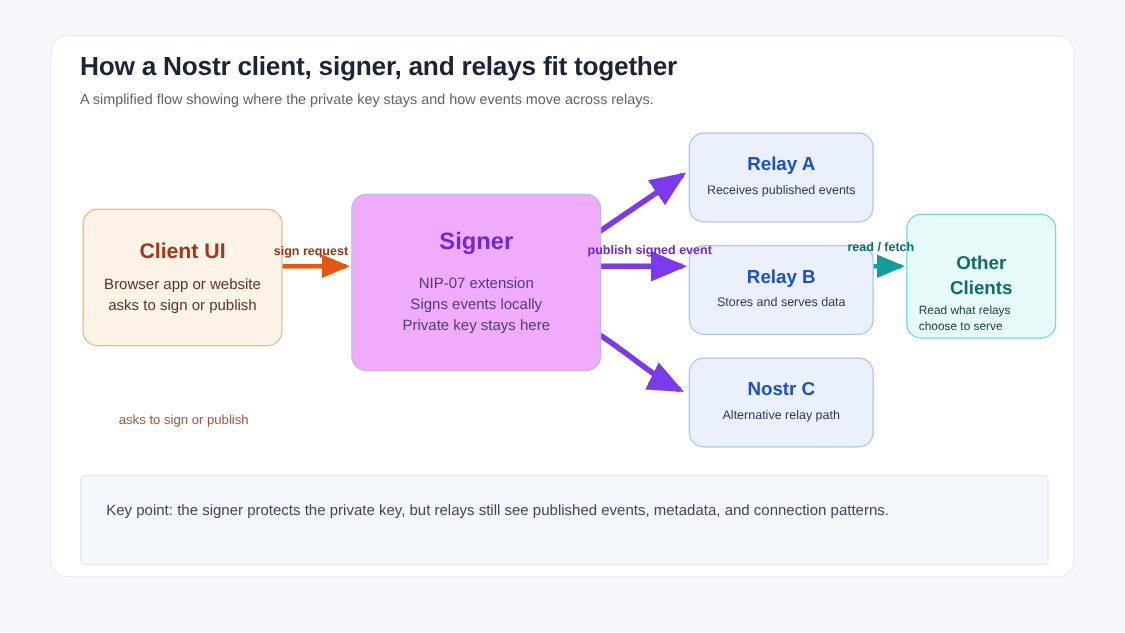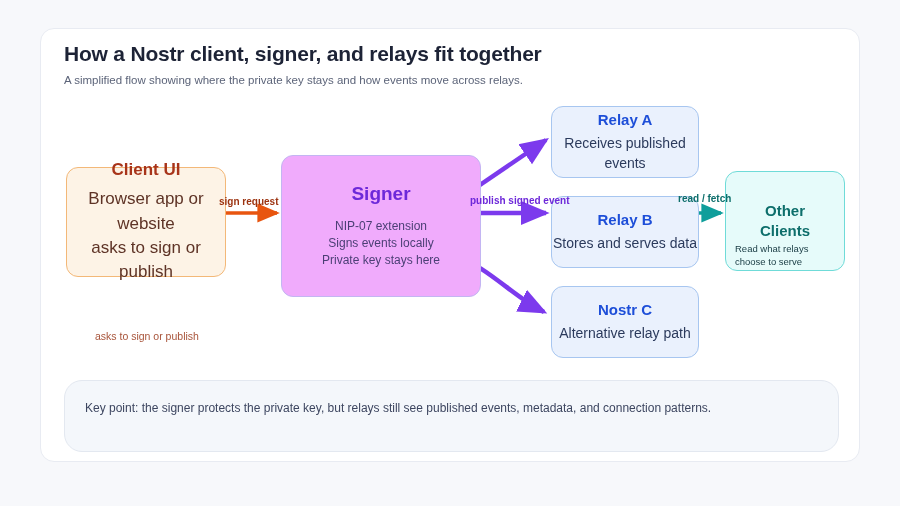--- a/index.html
+++ b/index.html
@@ -71,21 +71,21 @@
     height: 110px;
     background: #fdf3e6;
     border: 1.5px solid #f3b878;
   }
   #client-ui .node-title {
     font-size: 17px;
     color: #a8341a;
     margin-bottom: 7px;
   }
   #client-ui .node-sub {
-    font-size: 17px;
+    font-size: 12px;
     color: #5e3326;
   }
 
   
   #signer {
     left: 281px;
     top: 155px;
     width: 200px;
     height: 142px;
     background: #f0abfc;
@@ -130,21 +130,21 @@
     height: 72px;
     background: #eaf1fd;
     border: 1.5px solid #a7c6f0;
   }
   .relay .node-title {
     font-size: 15px;
     color: #1d4ed8;
     margin-bottom: 5px;
   }
   .relay .node-sub {
-    font-size: 14px;
+    font-size: 10px;
     color: #2b3a5c;
   }
   #relay-a { left: 551px; top: 106px; }
   #relay-b { left: 551px; top: 196px; }
   #relay-c { left: 551px; top: 286px; }
 
   
   #other-clients {
     left: 725px;
     top: 171px;
@@ -184,21 +184,21 @@
 
   
   #key-point {
     position: absolute;
     left: 64px;
     top: 380px;
     width: 775px;
     height: 72px;
     background: #f4f7fb;
     border: 1px solid #e3e8f0;
-    border-radius: 18px;
+    border-radius: 4px;
     box-sizing: border-box;
     padding: 18px 20px;
     font-size: 12px;
     color: #3d4660;
     line-height: 1.55;
   }
 
   svg.edges {
     position: absolute;
     left: 0;

